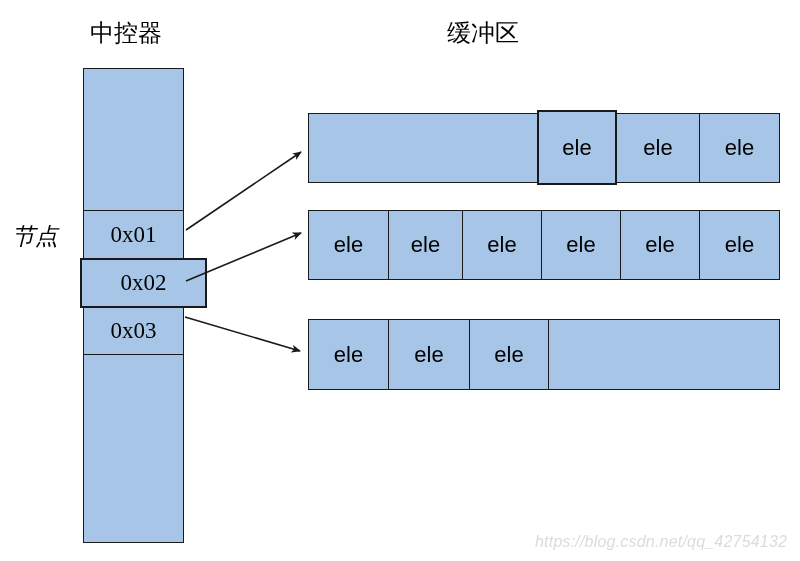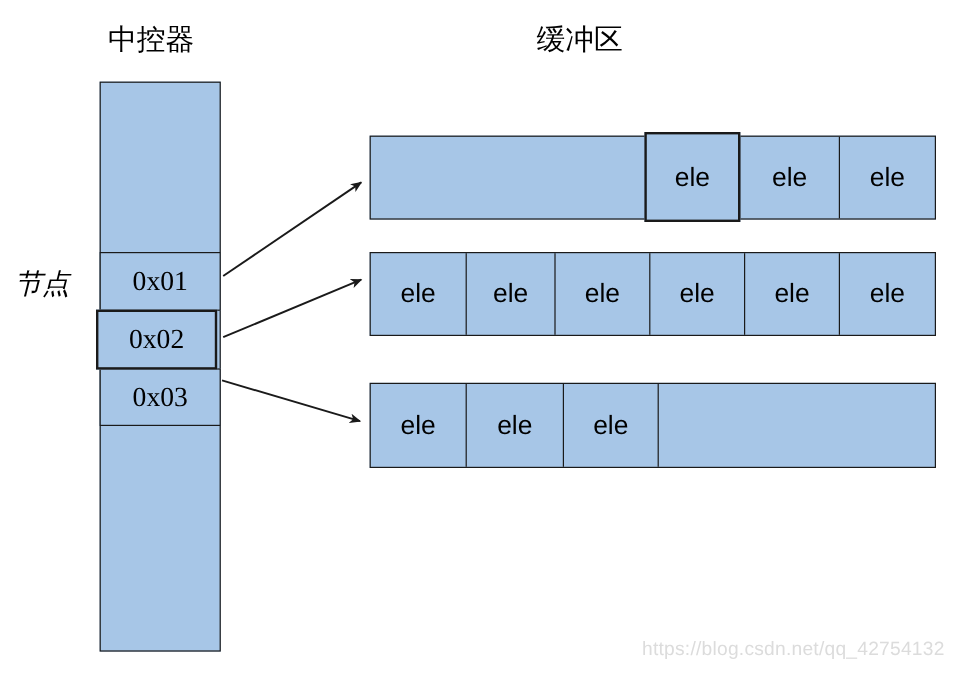--- a/index.html
+++ b/index.html
@@ -42,21 +42,21 @@
     background: var(--cell-fill);
     border: 1.6px solid var(--border);
     display: flex;
     align-items: center;
     justify-content: center;
     font-size: 23px;
     z-index: 2;
     font-family: Liberation Serif, serif;
   }
   .cnode.n1 { left: 83px; top: 210px; width: 101px; height: 49px; }
-  .cnode.n2 { left: 80px; top: 258px; width: 101px; height: 50px; border-width: 2.6px; z-index: 3; }
+  .cnode.n2 { left: 80px; top: 258px; width: 127px; height: 50px; border-width: 2.6px; z-index: 3; }
   .cnode.n3 { left: 83px; top: 307px; width: 101px; height: 48px; }
 
   .row {
     position: absolute;
     display: flex;
     background: var(--cell-fill);
     border: 1.6px solid var(--border);
   }
   .row1 { left: 308px; top: 113px; width: 472px; height: 70px; }
   .row2 { left: 308px; top: 210px; width: 472px; height: 70px; }
@@ -97,20 +97,21 @@
   .arrows .head { fill: var(--border); }
 
   .watermark {
     position: absolute;
     left: 535px; top: 533px;
     font-size: 16px;
     letter-spacing: 0.2px;
     color: var(--watermark);
     white-space: nowrap;
     z-index: 5;
+    font-style: italic;
   }
 </style>
 </head>
 <body>
 
 <div class="canvas">
 
   <div class="title controller-title">中控器</div>
   <div class="title buffer-title">缓冲区</div>
   <div class="node-label">节点</div>

